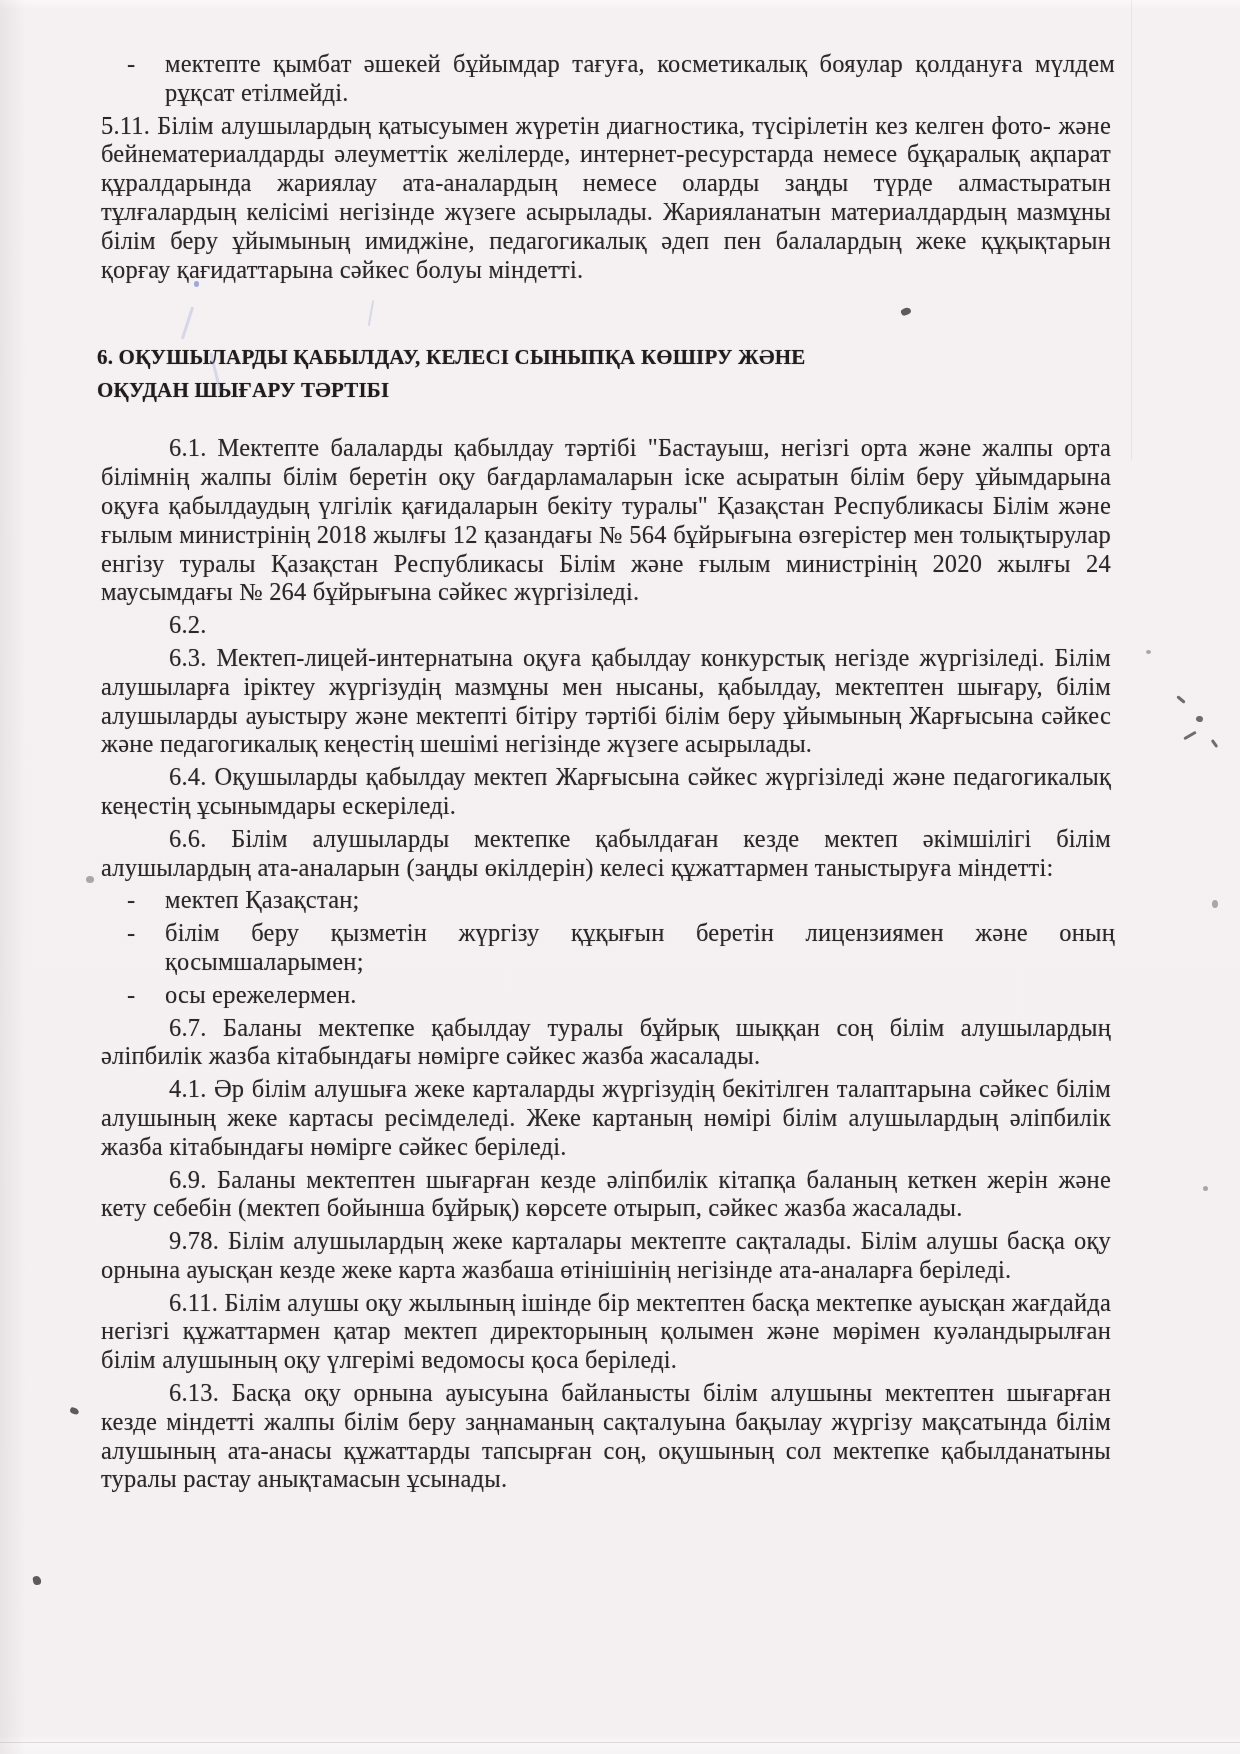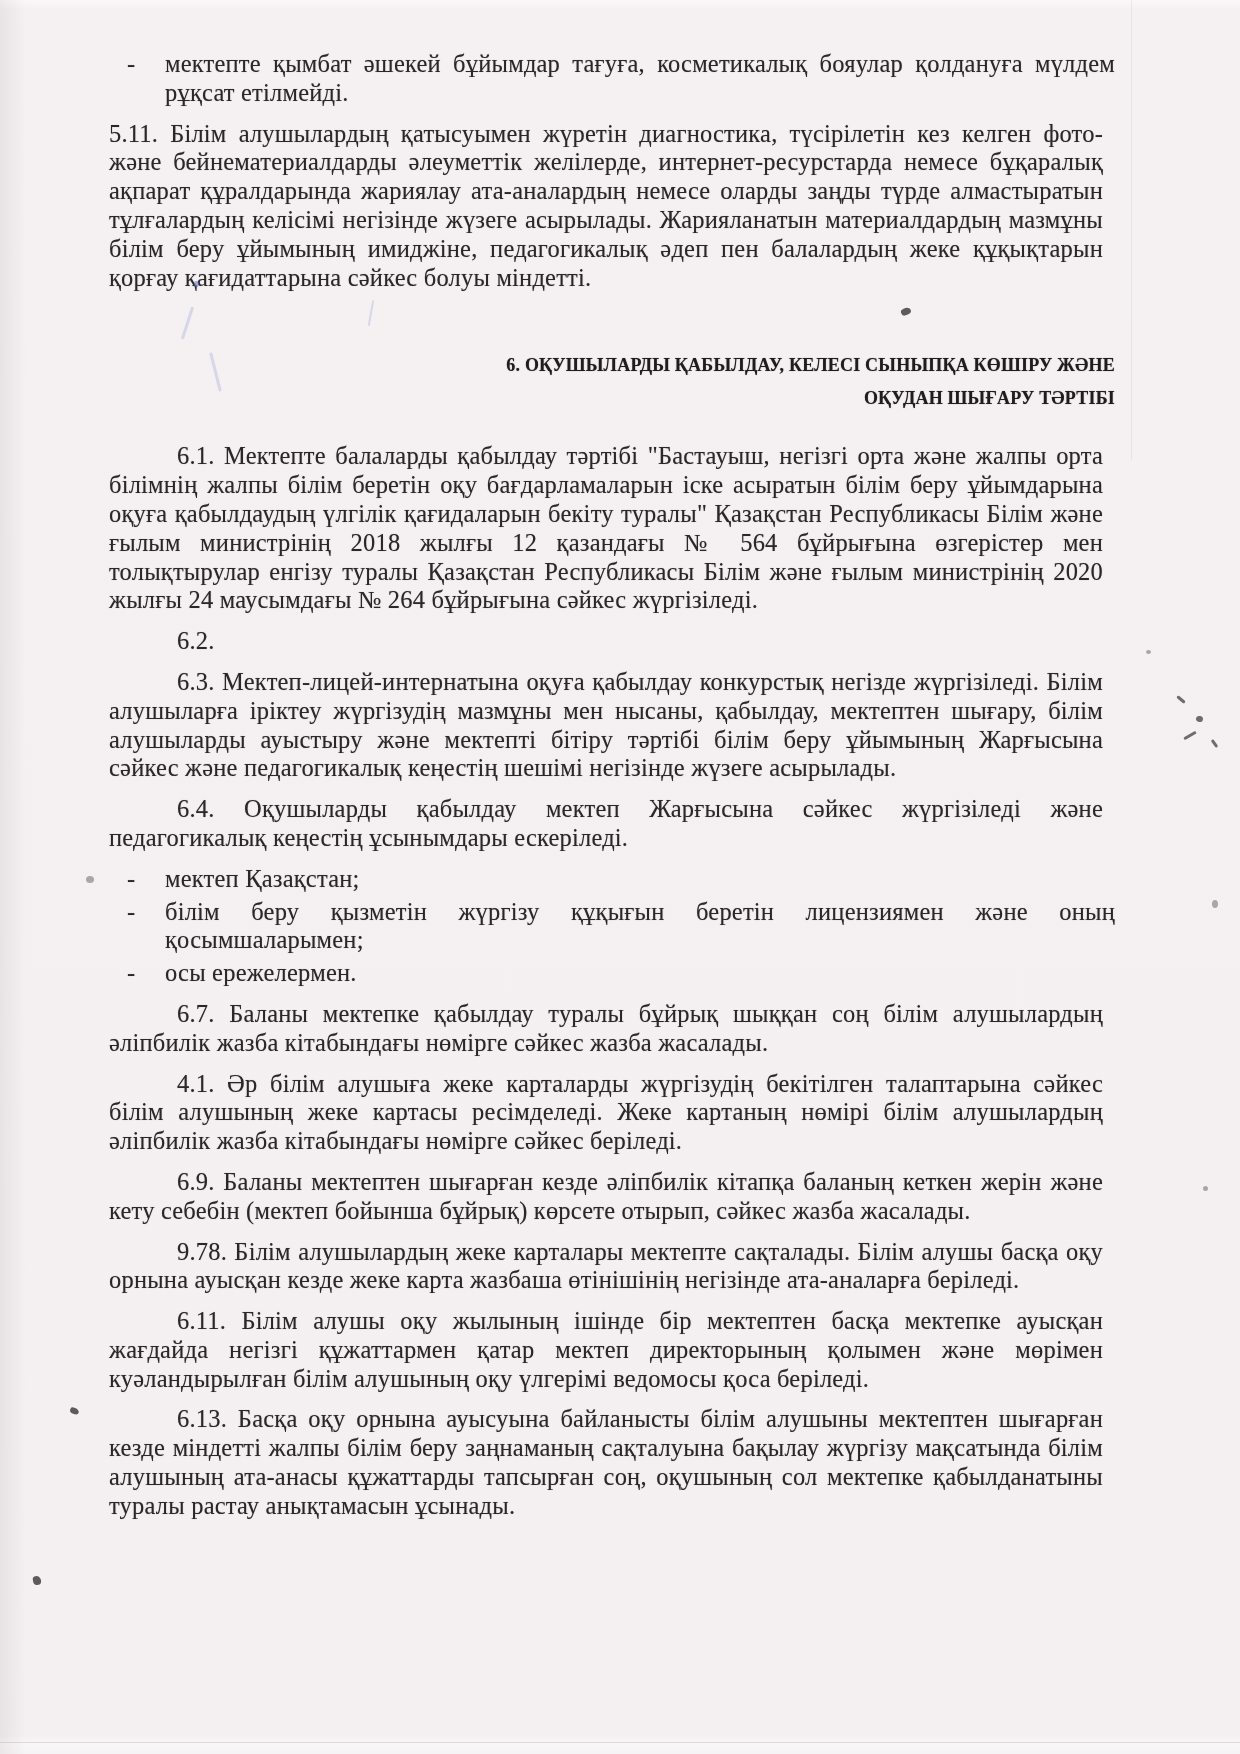--- a/index.html
+++ b/index.html
@@ -24,28 +24,28 @@
   }
   .content {
     position: absolute;
     left: 97px; top: 50px; width: 1018px;
     font-size: 24.5px;
     line-height: 28.8px;
     text-align: justify;
     letter-spacing: 0.2px;
     text-shadow: 0 0 1px rgba(43,38,39,0.35);
   }
-  .para { margin: 12px; text-indent: 68px; }
+  .para { margin: 4px; text-indent: 68px; }
   .para.flush { text-indent: 0; }
   .heading {
     margin: 57px 0 28px 0;
-    font-size: 18px;
+    font-size: 21px;
     line-height: 32.5px;
     font-weight: bold;
-    text-align: right;
+    text-align: left;
     text-indent: 0;
     color: #201c1d;
     text-shadow: 0 0 1px rgba(32,28,29,0.5);
   }
   .heading span { display: block; }
   .hang { position: relative; padding-left: 68px; text-indent: 0; margin: 0; }
   .hang .marker { position: absolute; left: 30px; top: 0; }
   .doc-item { margin: 3px 0 4px 0; }
   
   .artifact { position: absolute; pointer-events: none; }
@@ -82,20 +82,21 @@
 
     <h1 class="heading">
       <span>6. ОҚУШЫЛАРДЫ ҚАБЫЛДАУ, КЕЛЕСІ СЫНЫПҚА КӨШІРУ ЖӘНЕ</span>
       <span>ОҚУДАН ШЫҒАРУ ТӘРТІБІ</span>
     </h1>
 
     <p class="para">6.1. Мектепте балаларды қабылдау тәртібі "Бастауыш, негізгі орта және жалпы орта білімнің жалпы білім беретін оқу бағдарламаларын іске асыратын білім беру ұйымдарына оқуға қабылдаудың үлгілік қағидаларын бекіту туралы" Қазақстан Республикасы Білім және ғылым министрінің 2018 жылғы 12 қазандағы № 564 бұйрығына өзгерістер мен толықтырулар енгізу туралы Қазақстан Республикасы Білім және ғылым министрінің 2020 жылғы 24 маусымдағы № 264 бұйрығына сәйкес жүргізіледі.</p>
     <p class="para">6.2.</p>
     <p class="para">6.3. Мектеп-лицей-интернатына оқуға қабылдау конкурстық негізде жүргізіледі. Білім алушыларға  іріктеу жүргізудің мазмұны мен нысаны, қабылдау, мектептен  шығару, білім алушыларды ауыстыру және мектепті бітіру  тәртібі  білім беру ұйымының  Жарғысына сәйкес  және педагогикалық кеңестің шешімі негізінде жүзеге асырылады.</p>
     <p class="para">6.4. Оқушыларды қабылдау мектеп Жарғысына сәйкес жүргізіледі және педагогикалық кеңестің ұсынымдары ескеріледі.</p>
+    <p class="para">6.6. Білім алушыларды мектепке қабылдаған кезде мектеп әкімшілігі білім алушылардың ата-аналарын (заңды өкілдерін) келесі құжаттармен таныстыруға міндетті:</p>
 
     <div class="hang doc-item">
       <span class="marker">-</span>
       <span>мектеп Қазақстан;</span>
     </div>
     <div class="hang doc-item">
       <span class="marker">-</span>
       <span>білім беру қызметін жүргізу құқығын беретін лицензиямен және оның қосымшаларымен;</span>
     </div>
     <div class="hang doc-item">

